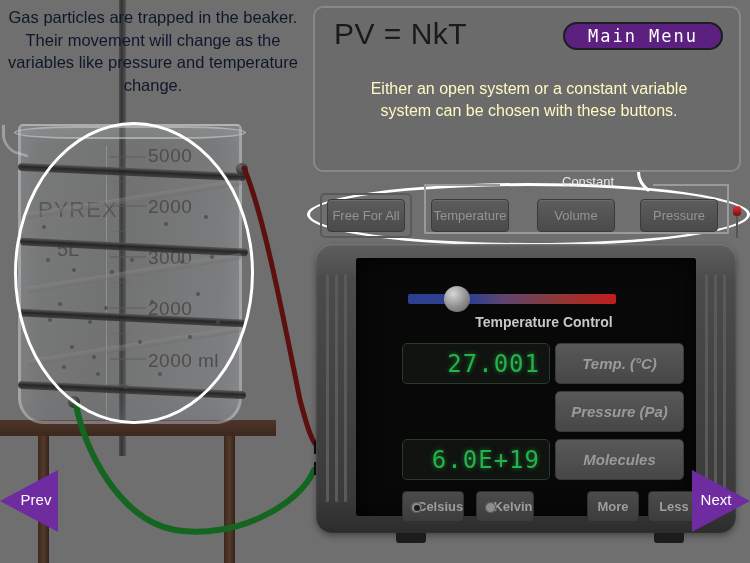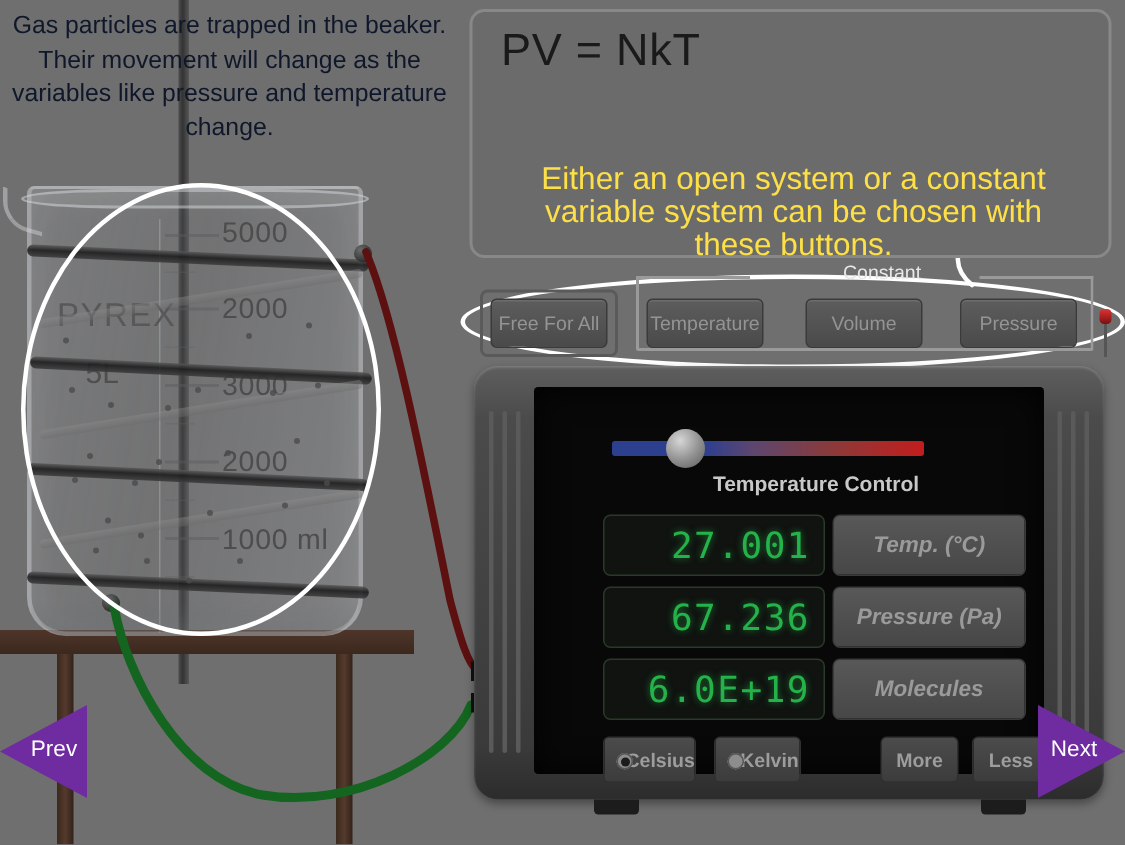--- a/index.html
+++ b/index.html
@@ -143,21 +143,21 @@
     border: 2px solid #1d1d1d;
     border-radius: 15px;
     color: #ffffff;
     font-family: "DejaVu Sans Mono", monospace;
     font-size: 17px; letter-spacing: 2px;
     display: flex; align-items: center; justify-content: center;
     cursor: pointer;
   }
   #info-text {
     position: absolute; left: 40px; top: 70px; width: 348px;
-    text-align: center; color: #fde047; font-size: 21px; line-height: 22px; margin-top: 31px;
+    text-align: center; color: #fef9c3; font-size: 16px; line-height: 22px;
   }
 
   
   #caption-left {
     position: absolute; left: 8px; top: 6px; width: 290px;
     text-align: center; color: #0f172a; font-size: 16.5px; line-height: 22.5px;
   }
 
   
   #constant-group {
@@ -352,21 +352,21 @@
     <div class="gradline minor" style="left:110px; top:181px; width:20px;"></div>
     <div class="gradline minor" style="left:110px; top:231px; width:20px;"></div>
     <div class="gradline minor" style="left:110px; top:282px; width:20px;"></div>
     <div class="gradline minor" style="left:110px; top:333px; width:20px;"></div>
     <div class="gradline minor" style="left:110px; top:384px; width:20px;"></div>
 
     <div class="grad" style="left:148px; top:145px;">5000</div>
     <div class="grad" style="left:148px; top:196px;">2000</div>
     <div class="grad" style="left:148px; top:247px;">3000</div>
     <div class="grad" style="left:148px; top:298px;">2000</div>
-    <div class="grad" style="left:148px; top:350px;">1000 ml</div>
+    <div class="grad" style="left:148px; top:350px;">2000 ml</div>
 
     <div class="pyrex">PYREX</div>
     <div class="fivel">5L</div>
 
     <div class="coil" style="left:18px;  top:168px; width:228px; transform:rotate(2.6deg);"></div>
     <div class="coil-light" style="left:25px;  top:196px; width:218px; transform:rotate(-9deg);"></div>
     <div class="coil" style="left:20px;  top:243px; width:228px; transform:rotate(2.8deg);"></div>
     <div class="coil-light" style="left:25px;  top:270px; width:218px; transform:rotate(-9deg);"></div>
     <div class="coil" style="left:18px;  top:314px; width:228px; transform:rotate(2.8deg);"></div>
     <div class="coil-light" style="left:25px;  top:343px; width:218px; transform:rotate(-9deg);"></div>
@@ -410,20 +410,21 @@
   <div class="ellipse" id="ellipse-beaker"></div>
   <div class="ellipse" id="ellipse-buttons"></div>
   <svg class="wire">
     <path d="M642,128 C660,150 622,168 648,190" stroke="#ffffff" stroke-width="3" fill="none" stroke-linecap="round"></path>
   </svg>
 
   <div id="caption-left">Gas particles are trapped in the beaker. Their movement will change as the variables like pressure and temperature change.</div>
 
   <div id="info-panel">
     <div id="pv-eq">PV = NkT</div>
+    <div id="main-menu-btn">Main Menu</div>
     <div id="info-text">Either an open system or a constant variable system can be chosen with these buttons.</div>
   </div>
 
   <div id="constant-group"></div>
   <div id="constant-label">Constant</div>
   <div id="freeforall-frame"></div>
 
   <div class="sysbtn" id="btn-freeforall">Free For All</div>
   <div class="sysbtn" id="btn-temperature">Temperature</div>
   <div class="sysbtn" id="btn-volume">Volume</div>
@@ -445,21 +446,20 @@
       <div id="temp-slider-track"></div>
       <div id="temp-slider-knob"></div>
       <div id="temp-slider-label">Temperature Control</div>
 
       <div class="readout-row" id="row-temp">
         <div class="lcd">27.001</div>
         <div class="lcd-label">Temp. (°C)</div>
       </div>
 
       <div class="readout-row" id="row-pres">
-        <div class="lcd">67.236</div>
         <div class="lcd-label">Pressure (Pa)</div>
       </div>
 
       <div class="readout-row" id="row-mol">
         <div class="lcd">6.0E+19</div>
         <div class="lcd-label">Molecules</div>
       </div>
 
       <div class="ctl" id="ctl-celsius">
         <span class="radio on"></span>

